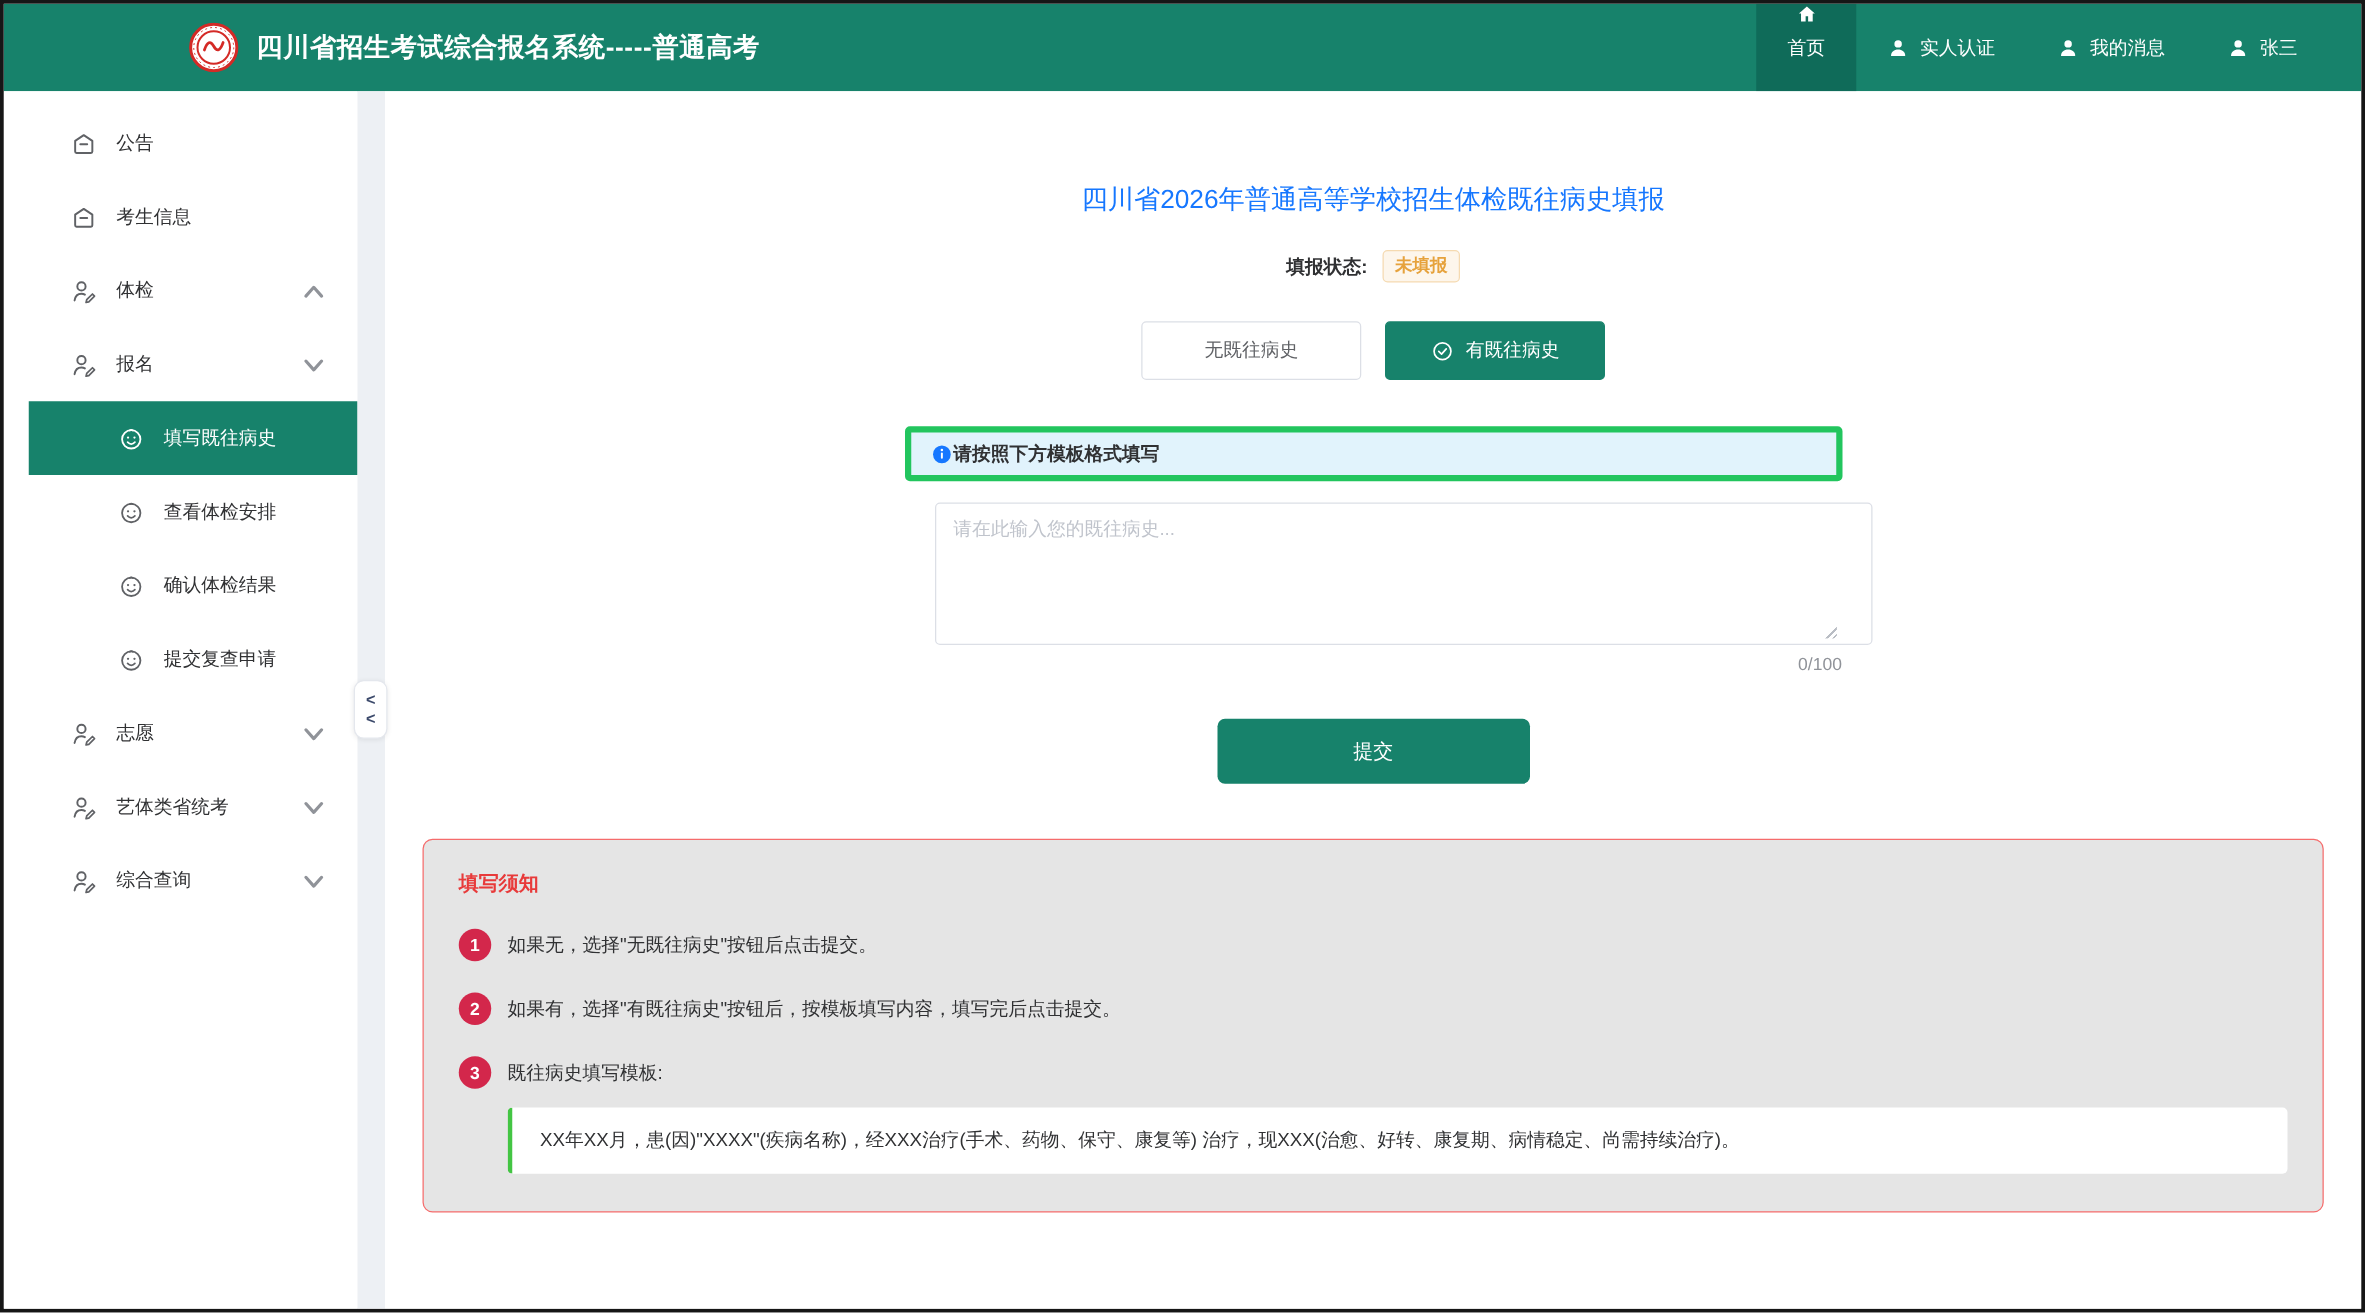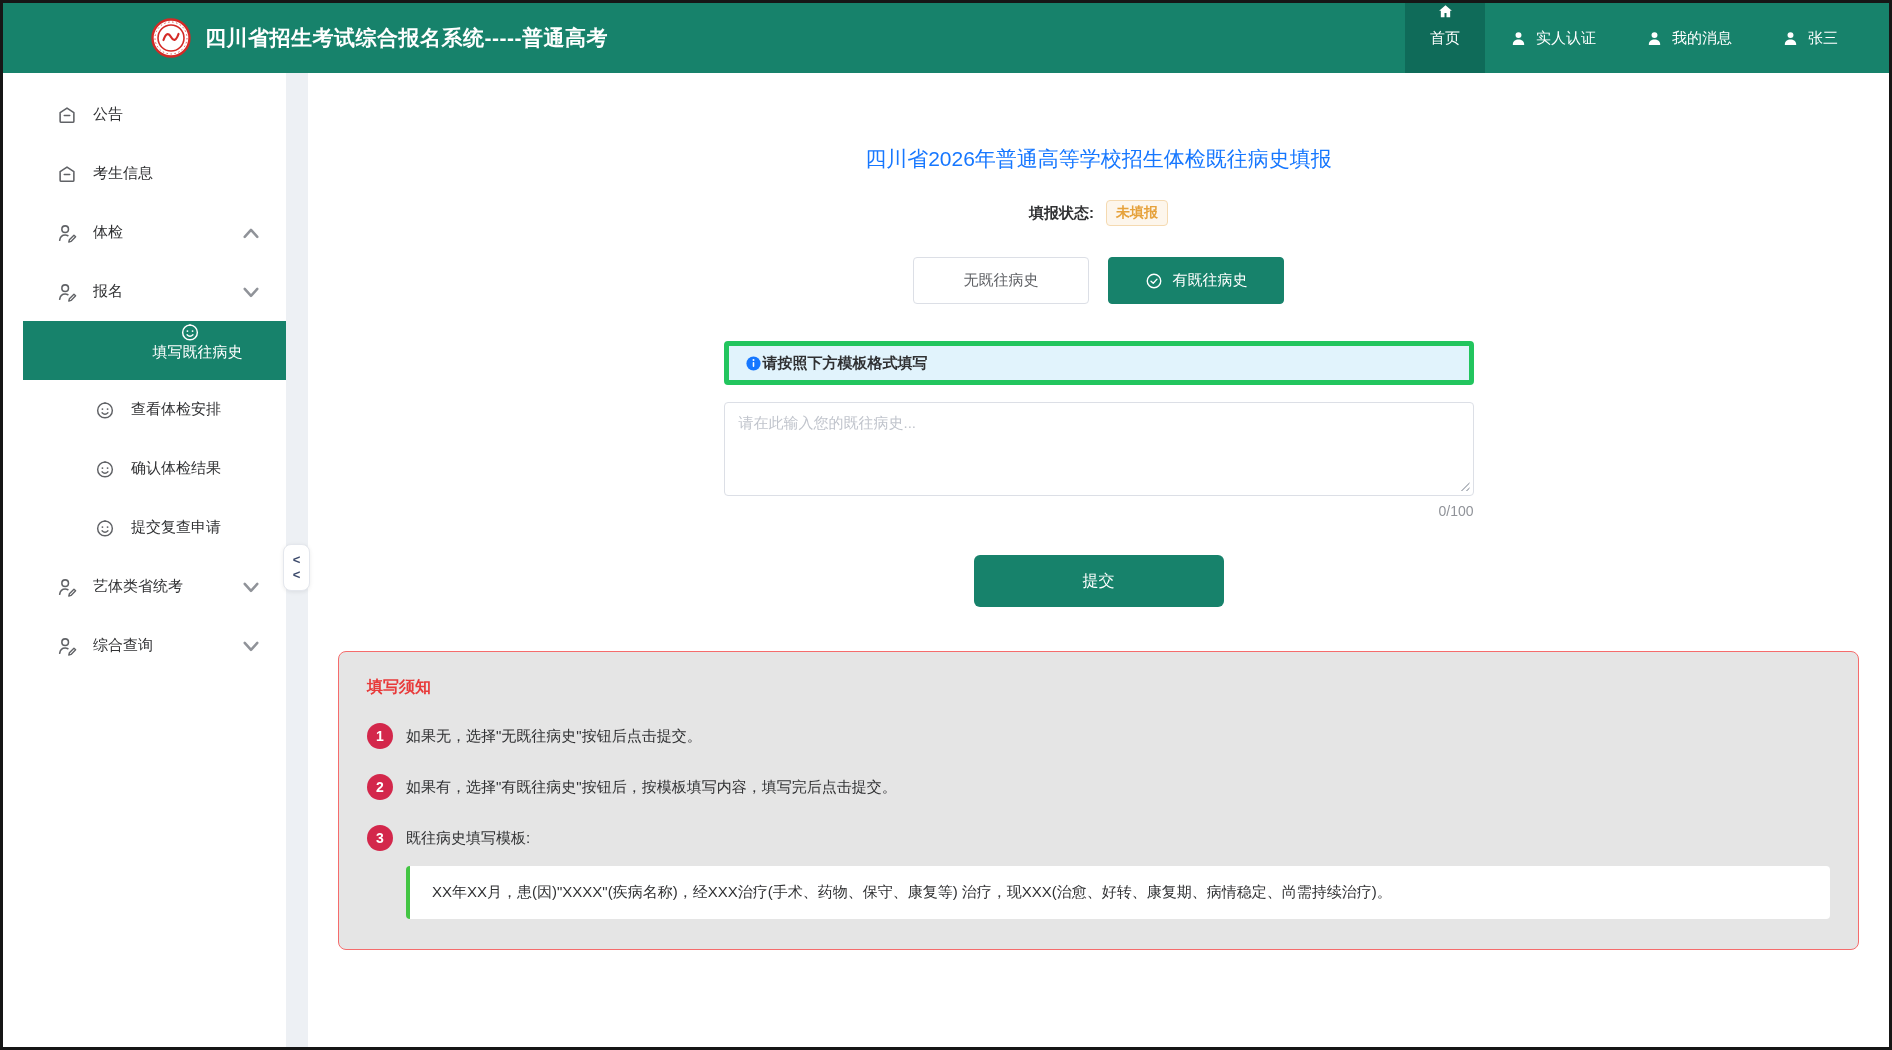--- a/index.html
+++ b/index.html
@@ -20,42 +20,42 @@
   
   .body-row { flex:1; display:flex; min-height:0; }
   .sidebar { width:283px; flex:0 0 283px; background:#fff; padding-top:12px;padding-left:20px; }
   .menu-item { height:59px; display:flex; align-items:center; padding:0 24px 0 33px; font-size:15px; color:#303133; cursor:pointer; }
   .menu-item svg { width:22px; height:22px; flex:0 0 22px; }
   .menu-item .mi-label { margin-left:15px; flex:1; }
   .chev { width:13px; height:13px; flex:0 0 13px; }
   .submenu-item { height:59px; display:flex; align-items:center; padding-left:71px; font-size:15px; color:#303133; cursor:pointer; }
   .submenu-item svg { width:22px; height:22px; flex:0 0 22px; }
   .submenu-item .mi-label { margin-left:15px; }
-  .submenu-item.active { background:#17826B; color:#fff;flex-direction:column; }
+  .submenu-item.active { background:#17826B; color:#fff; }
 
   .strip { width:22px; flex:0 0 22px; background:#EDF0F4; position:relative; }
   .collapse-handle { position:absolute; left:-3px; top:471px; width:27px; height:47px; background:#fff; border:1px solid #E4E7ED; border-radius:8px; box-shadow:0 1px 4px rgba(0,0,0,0.08); display:flex; flex-direction:column; align-items:center; justify-content:center; gap:1px; color:#3C4A6B; font-size:13px; font-weight:bold; line-height:1.1; cursor:pointer; }
 
   
   .main { flex:1; background:#fff; display:flex; flex-direction:column; align-items:center; overflow:hidden; }
   .page-title { margin-top:72px; font-size:21px; font-weight:normal; color:#1677FF; }
   .status-row { margin-top:27px; display:flex; align-items:center; gap:12px; }
   .status-label { font-size:15px; font-weight:bold; color:#303133; }
   .status-badge { font-size:14px; font-weight:bold; color:#E6A23C; background:#FDF6EC; border:1px solid #F5DAB1; border-radius:4px; padding:3px 9px; }
   .choice-row { margin-top:31px; display:flex; gap:19px; }
   .btn-plain { width:176px; height:47px; background:#fff; border:1px solid #DCDFE6; border-radius:4px; color:#606266; font-size:15px; display:flex; align-items:center; justify-content:center; cursor:pointer; font-family:inherit; }
   .btn-green-sel { width:176px; height:47px; background:#17826B; border:1px solid #17826B; border-radius:4px; color:#fff; font-size:15px; display:flex; align-items:center; justify-content:center; gap:10px; cursor:pointer; font-family:inherit; }
   .btn-green-sel svg { width:18px; height:18px; }
 
   .form-col { width:750px; display:flex; flex-direction:column; }
   .alert-info { margin-top:37px; height:44px; background:#E1F3FC; border:5px solid #22c55e; border-radius:4px; display:flex; align-items:center; padding:0 16px; gap:1px; }
   .alert-info svg { width:17px; height:17px; flex:0 0 17px; }
   .alert-text { font-size:15px; font-weight:bold; color:#303133; }
   .ta-wrap { position:relative; margin-top:17px; }
-  textarea.history-input { width:750px; height:94px; border:1px solid #DCDFE6; border-radius:4px; padding:11px 14px; font-size:15px; color:#303133; font-family:inherit; resize:none; outline:none; display:block; }
+  textarea.history-input { width:750px; height:114px; border:1px solid #DCDFE6; border-radius:4px; padding:11px 14px; font-size:15px; color:#303133; font-family:inherit; resize:none; outline:none; display:block;margin-left:24px; }
   textarea.history-input::placeholder { color:#C0C4CC; }
   .resize-corner { position:absolute; right:4px; bottom:5px; width:11px; height:11px; pointer-events:none;
      background:repeating-linear-gradient(-45deg, transparent, transparent 2px, #b9bdc4 2px, #b9bdc4 3.5px);
      clip-path:polygon(100% 0, 100% 100%, 0 100%); }
   .counter { margin-top:7px; align-self:flex-end; font-size:14px; color:#909399; }
 
   .submit-btn { margin-top:36px; width:250px; height:52px; background:#17826B; border:none; border-radius:6px; color:#fff; font-size:16px; cursor:pointer; font-family:inherit; }
 
   .notice { align-self:stretch; margin:44px 30px 0 30px; background:#e5e5e5; border:1px solid #F56C6C; border-radius:8px; padding:25px 28px 30px 28px; }
   .notice-title { color:#E83A3A; font-size:16px; font-weight:bold; }
@@ -190,20 +190,31 @@
           </svg>
         <span class="mi-label">提交复查申请</span>
       </div>
 
       <div class="menu-item">
         <svg viewBox="0 0 24 24">
             <circle cx="10" cy="7.8" r="3.6" fill="none" stroke="#606266" stroke-width="1.7"></circle>
             <path d="M4 20c.6-3.8 3-5.8 6-5.8 1.1 0 2.1.25 3 .75" fill="none" stroke="#606266" stroke-width="1.7" stroke-linecap="round"></path>
             <path d="M14.6 19.4 19.6 14.4l1.8 1.8-5 5-2.4.6z" fill="none" stroke="#606266" stroke-width="1.5" stroke-linejoin="round"></path>
           </svg>
+        <span class="mi-label">志愿</span>
+        <svg class="chev" viewBox="0 0 14 14">
+            <polyline points="3,5 7,9.5 11,5" fill="none" stroke="#909399" stroke-width="1.6" stroke-linecap="round" stroke-linejoin="round"></polyline>
+          </svg>
+      </div>
+      <div class="menu-item">
+        <svg viewBox="0 0 24 24">
+            <circle cx="10" cy="7.8" r="3.6" fill="none" stroke="#606266" stroke-width="1.7"></circle>
+            <path d="M4 20c.6-3.8 3-5.8 6-5.8 1.1 0 2.1.25 3 .75" fill="none" stroke="#606266" stroke-width="1.7" stroke-linecap="round"></path>
+            <path d="M14.6 19.4 19.6 14.4l1.8 1.8-5 5-2.4.6z" fill="none" stroke="#606266" stroke-width="1.5" stroke-linejoin="round"></path>
+          </svg>
         <span class="mi-label">艺体类省统考</span>
         <svg class="chev" viewBox="0 0 14 14">
             <polyline points="3,5 7,9.5 11,5" fill="none" stroke="#909399" stroke-width="1.6" stroke-linecap="round" stroke-linejoin="round"></polyline>
           </svg>
       </div>
       <div class="menu-item">
         <svg viewBox="0 0 24 24">
             <circle cx="10" cy="7.8" r="3.6" fill="none" stroke="#606266" stroke-width="1.7"></circle>
             <path d="M4 20c.6-3.8 3-5.8 6-5.8 1.1 0 2.1.25 3 .75" fill="none" stroke="#606266" stroke-width="1.7" stroke-linecap="round"></path>
             <path d="M14.6 19.4 19.6 14.4l1.8 1.8-5 5-2.4.6z" fill="none" stroke="#606266" stroke-width="1.5" stroke-linejoin="round"></path>

